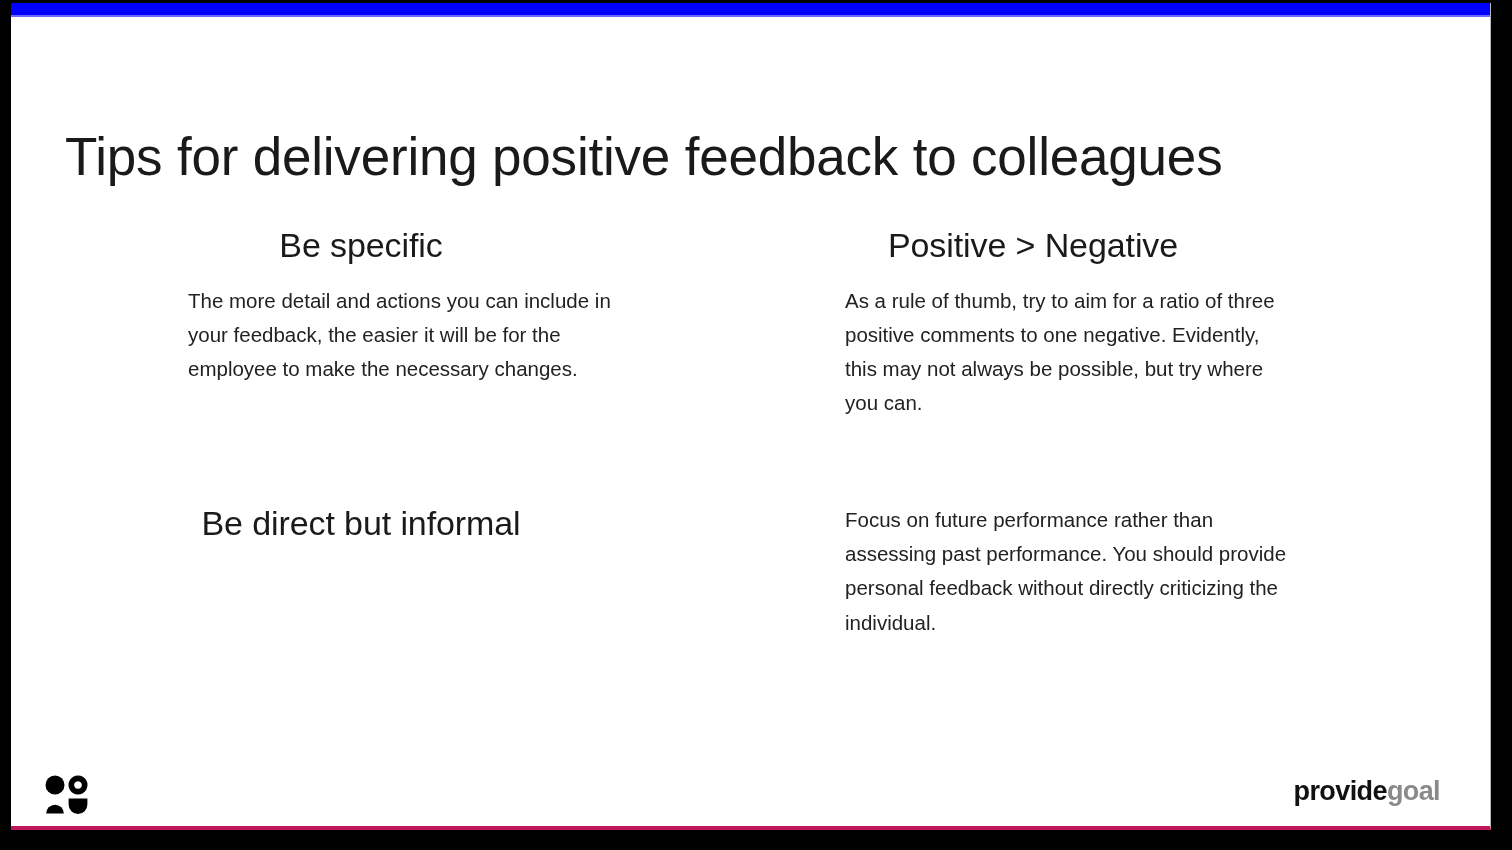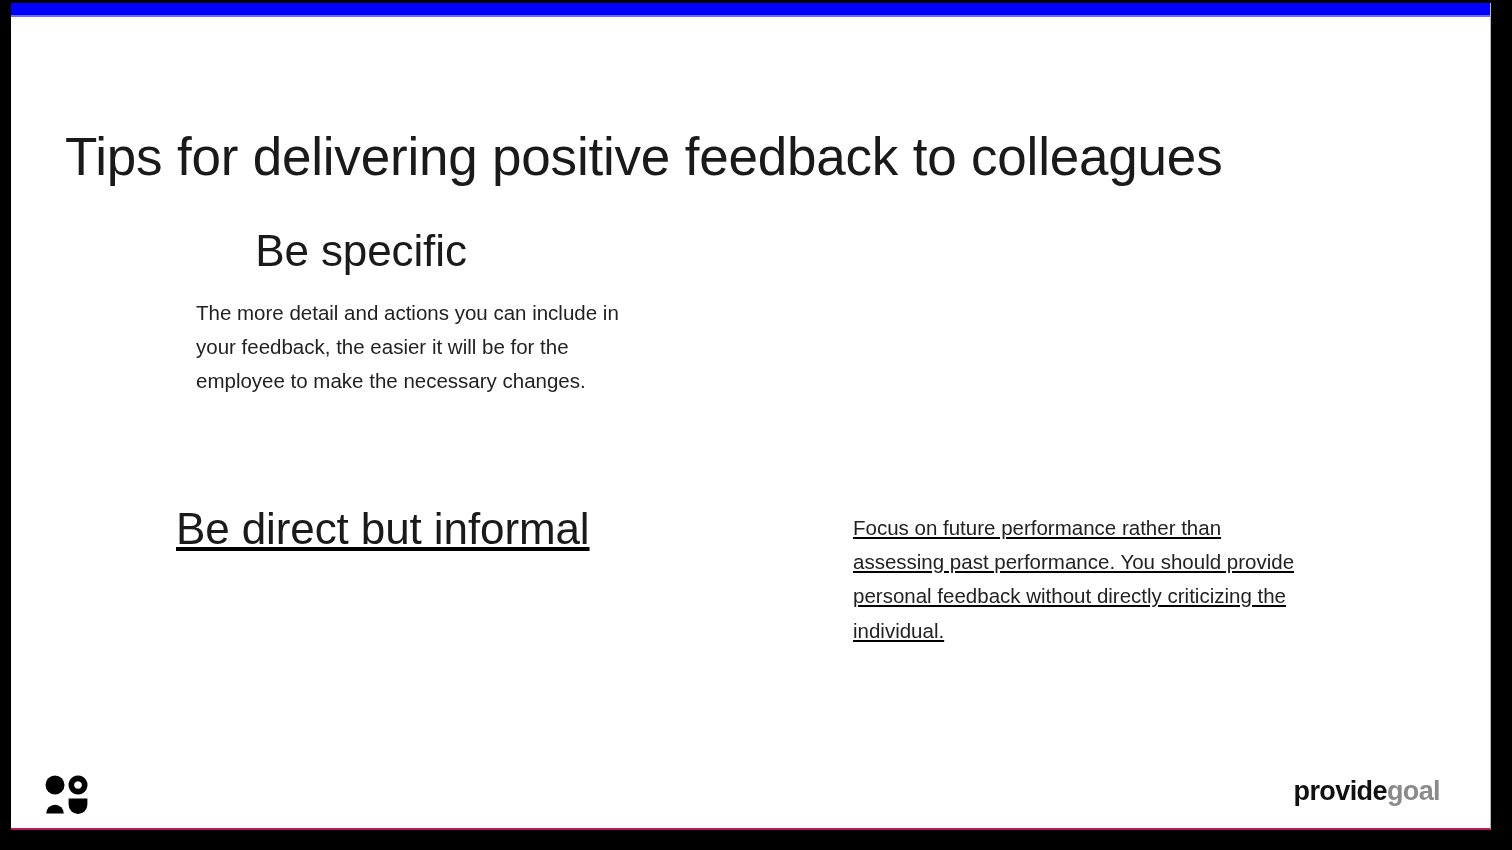--- a/index.html
+++ b/index.html
@@ -25,21 +25,21 @@
   }
   #slide {
     position: absolute;
     left: 11px;
     top: 3px;
     width: 1480px;
     height: 827px;
     background: #ffffff;
     box-sizing: border-box;
     border-right: 1px solid #b8b8b8;
-    border-bottom: 2px solid #be185d;
+    border-bottom: 4px solid #be185d;
     overflow: hidden;
   }
 
   
   #top-accent-bar {
     position: absolute;
     left: 0;
     top: 0;
     width: 1479px;
     height: 12px;
@@ -76,41 +76,41 @@
     width: 1479px;
     height: 560px;
   }
   .tip-card {
     position: absolute;
     width: 520px;
   }
   .tip-card.col-left  { left: 165px; }
   .tip-card.col-right { left: 822px; }
   .tip-card.row-top    { top: 0px; }
-  .tip-card.row-bottom { top: 278px; text-decoration: underline; }
+  .tip-card.row-bottom { top: 278px; }
 
   .tip-heading {
-    font-size: 44px;
+    font-size: 34px;
     font-weight: 300;
     color: #1a1a1a;
     line-height: 1.2;
     text-align: center;
     margin: 0 0 18px 0;
     white-space: nowrap;
     letter-spacing: -0.1px;
   }
   .tip-card.col-left .tip-heading  { width: 370px; }
   .tip-card.col-right .tip-heading { width: 400px; }
 
   .tip-body {
     font-size: 20.5px;
     font-weight: 400;
     color: #222222;
     line-height: 34.2px;
-    margin: 8px;
+    margin: 0;
     padding-left: 12px;
     width: 468px;
   }
   .tip-card.col-right .tip-body { width: 452px; padding-left: 12px; }
 
   
   #tip-card-0 .tip-body { width: 462px; }
   #tip-card-1 .tip-body { width: 444px; }
   #tip-card-2 .tip-body { width: 468px; }
   #tip-card-3 .tip-body { width: 448px; }
@@ -152,20 +152,24 @@
 
     <h1 id="page-title">Tips for delivering positive feedback to colleagues</h1>
 
     <div id="tips-grid">
 
       <div id="tip-card-0" class="tip-card col-left row-top">
         <div class="tip-heading">Be specific</div>
         <p class="tip-body">The more detail and actions you can include in your feedback, the easier it will be for the employee to make the necessary changes.</p>
       </div>
 
+      <div id="tip-card-1" class="tip-card col-right row-top">
+        <div class="tip-heading">Positive &gt; Negative</div>
+        <p class="tip-body">As a rule of thumb, try to aim for a ratio of three positive comments to one negative. Evidently, this may not always be possible, but try where you can.</p>
+      </div>
 
       <div id="tip-card-2" class="tip-card col-left row-bottom">
         <div class="tip-heading">Be direct but informal</div>
       </div>
 
       <div id="tip-card-3" class="tip-card col-right row-bottom">
         <p class="tip-body">Focus on future performance rather than assessing past performance. You should provide personal feedback without directly criticizing the individual.</p>
       </div>
 
     </div>

